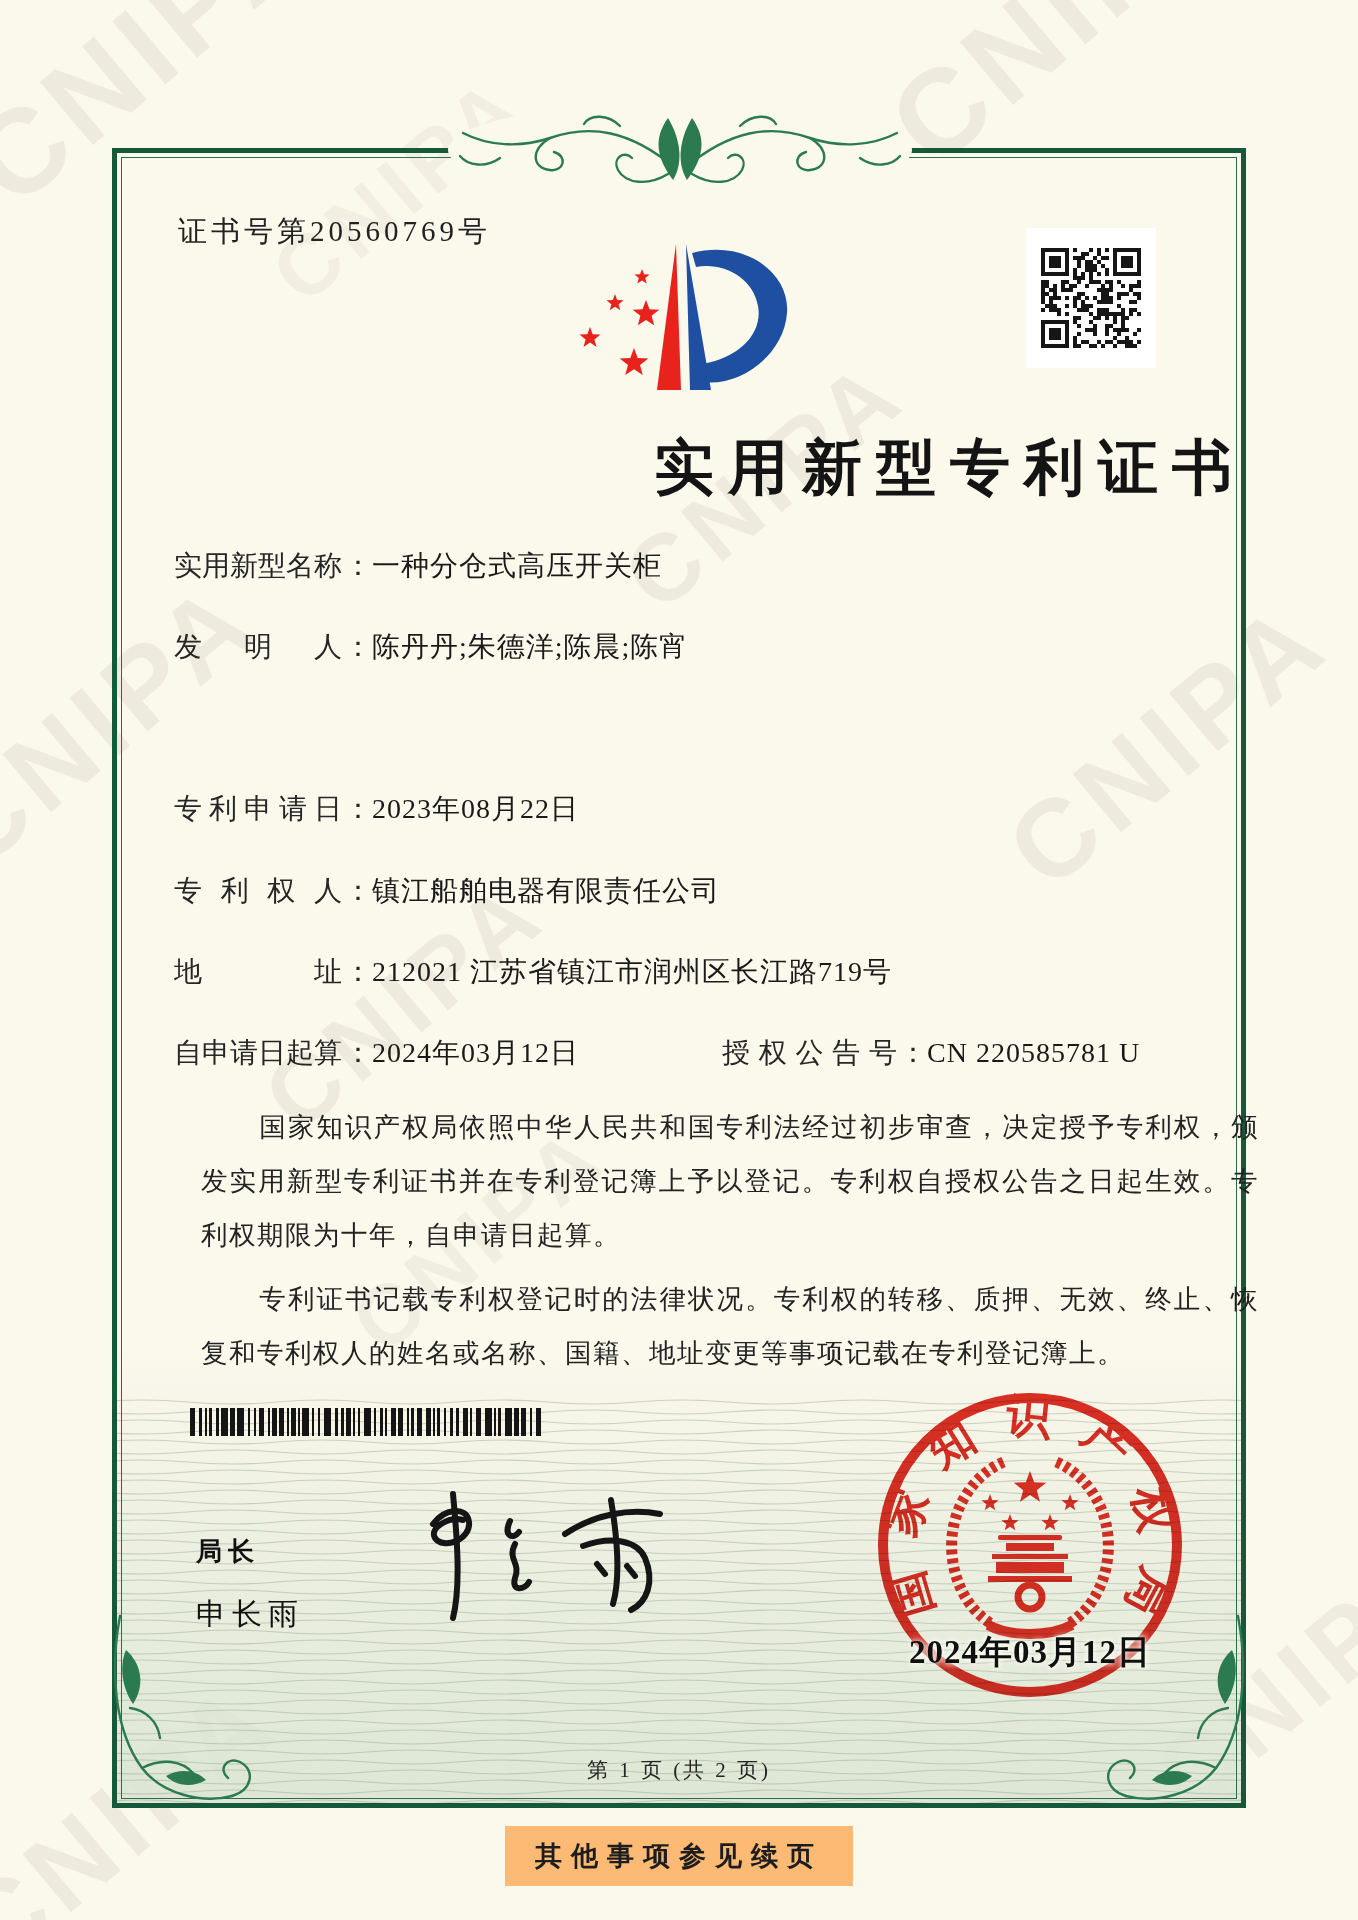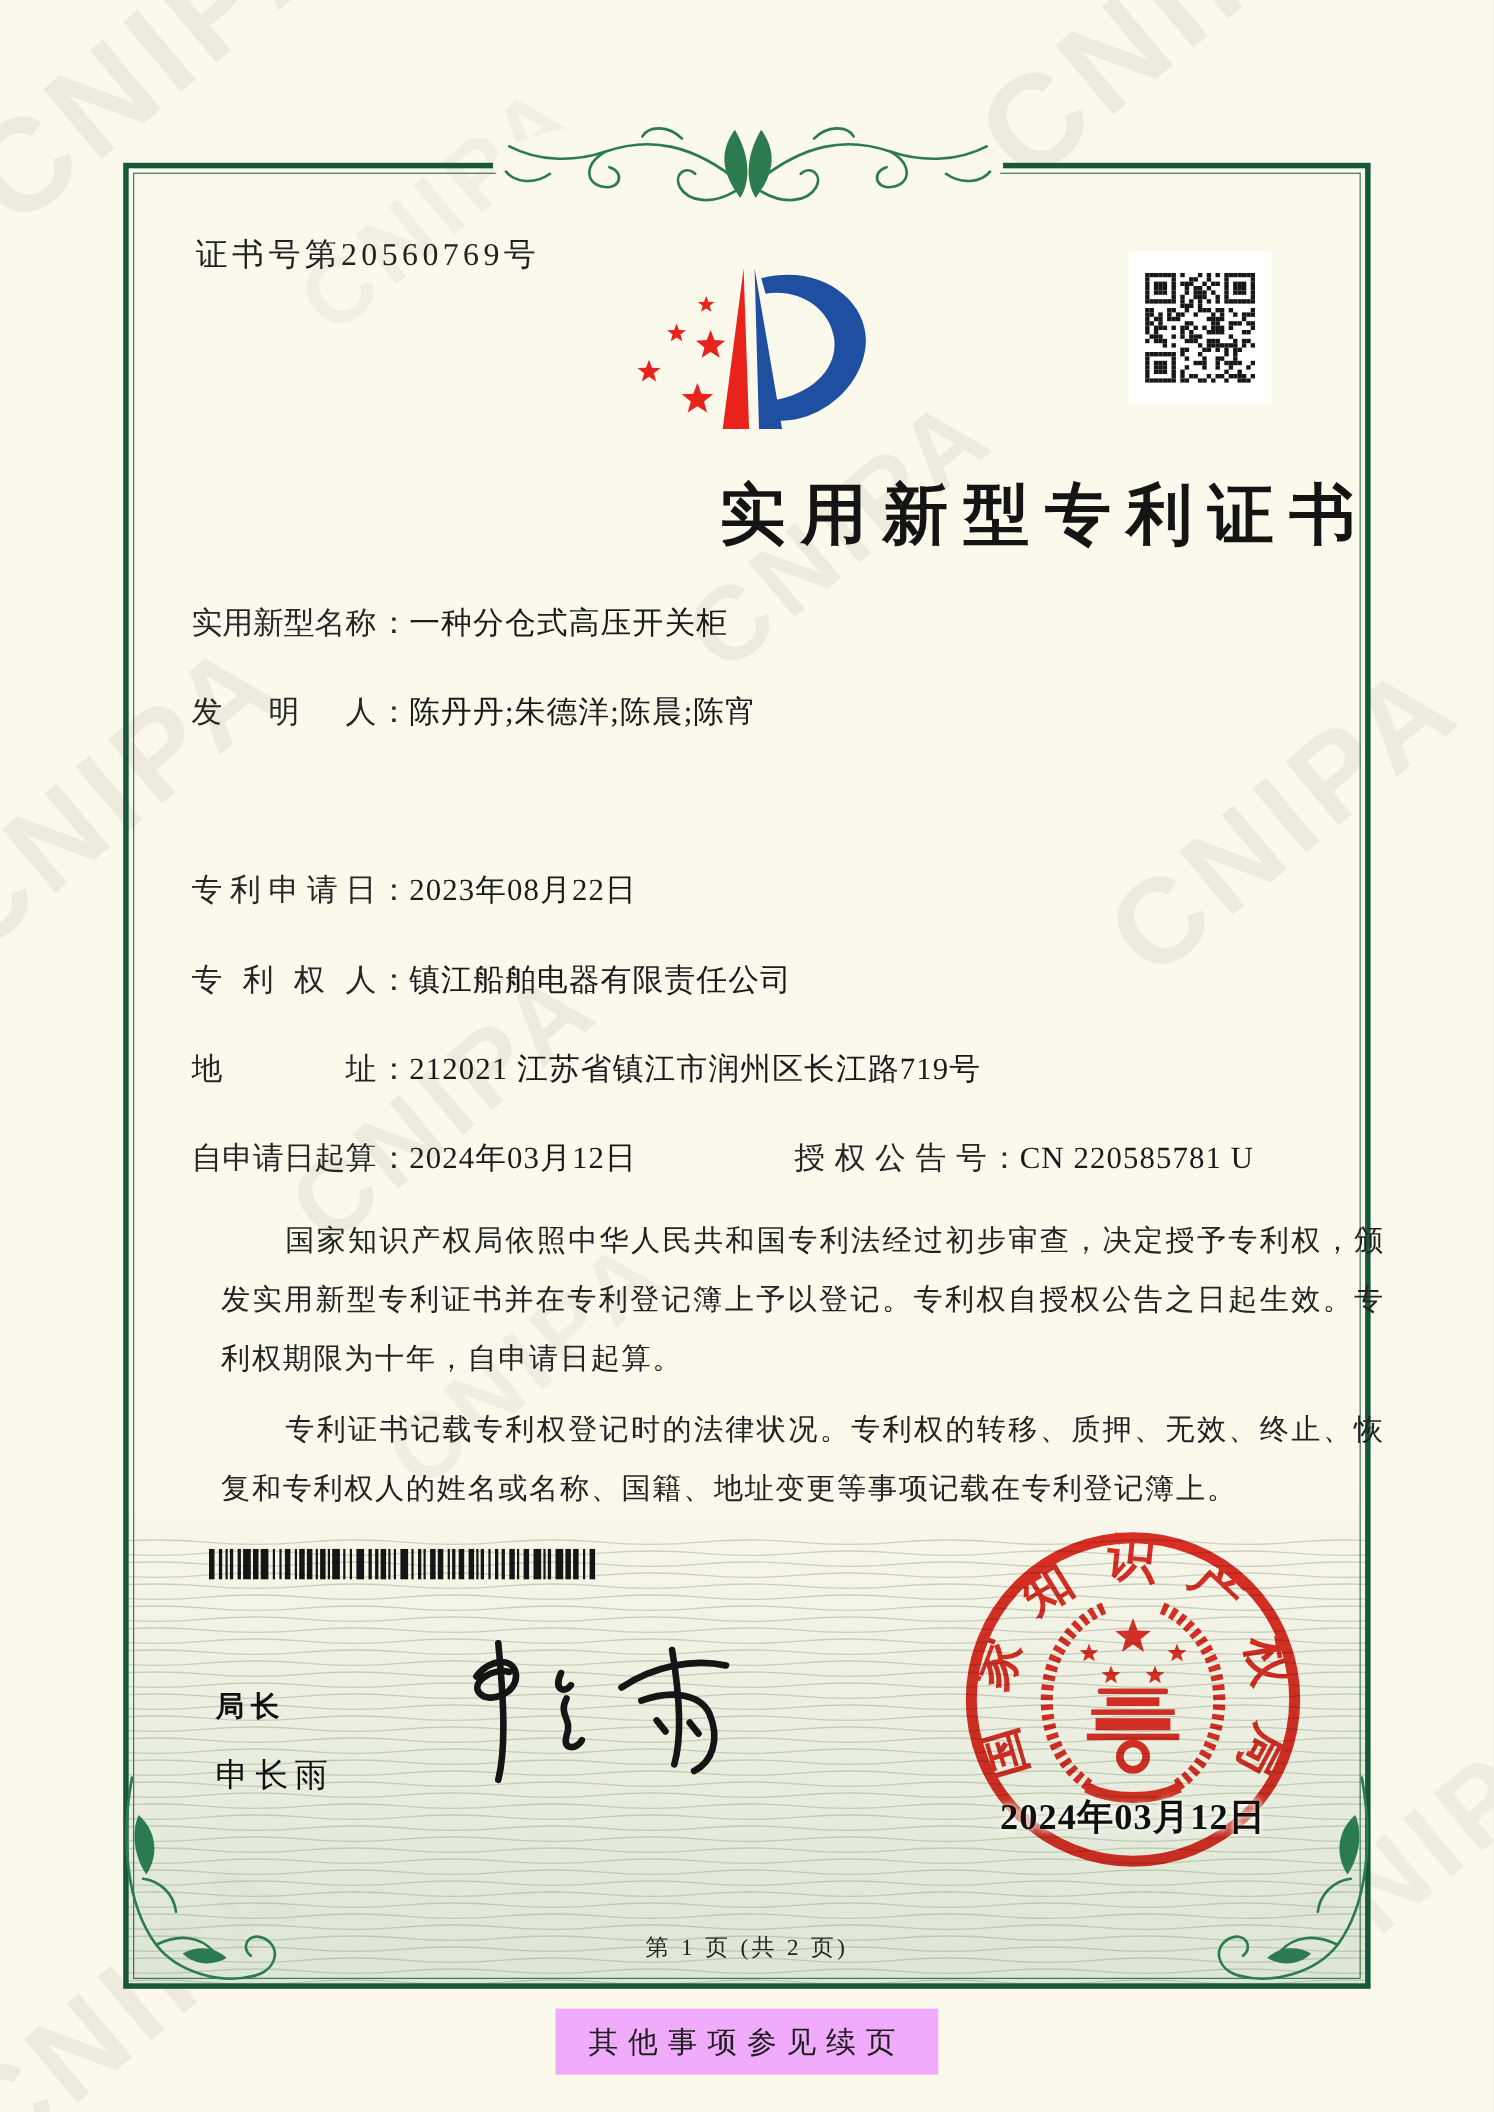--- a/index.html
+++ b/index.html
@@ -53,21 +53,21 @@
       font-weight:400;font-size:30px;letter-spacing:6px;color:#111;}
   #sig{position:absolute;left:415px;top:1486px;width:290px;height:145px;}
   #sig path{fill:none;stroke:#151515;stroke-width:6;stroke-linecap:round;stroke-linejoin:round;}
   #seal{position:absolute;left:870px;top:1385px;width:320px;height:330px;opacity:.93;mix-blend-mode:multiply;}
   .seal-date{position:absolute;left:880px;top:1630px;width:300px;text-align:center;
       font-size:33px;font-weight:600;color:#101010;letter-spacing:1px;
       text-shadow:0 0 5px #fdfdf5,0 0 9px #fdfdf5;}
   .page-indicator{position:absolute;left:112px;top:1756px;width:1134px;text-align:center;
       font-size:21px;letter-spacing:3px;color:#242424;}
   .continuation{position:absolute;left:50%;top:1826px;transform:translateX(-50%);
-      background:#f0abfc;padding:12px 30px;font-size:27px;letter-spacing:9px;color:#1d1d1d;}
+      background:#fdba74;padding:12px 30px;font-size:27px;letter-spacing:9px;color:#1d1d1d;font-weight:bold;}
 </style>
 </head>
 <body>
 
 <div class="page">
 
   <span class="wm" style="left:-60px;top:-20px;font-size:120px">CNIPA</span>
   <span class="wm" style="left:860px;top:-60px;font-size:120px">CNIPA</span>
   <span class="wm" style="left:250px;top:140px;font-size:85px;opacity:.08">CNIPA</span>
   <span class="wm" style="left:600px;top:430px;font-size:95px">CNIPA</span>

